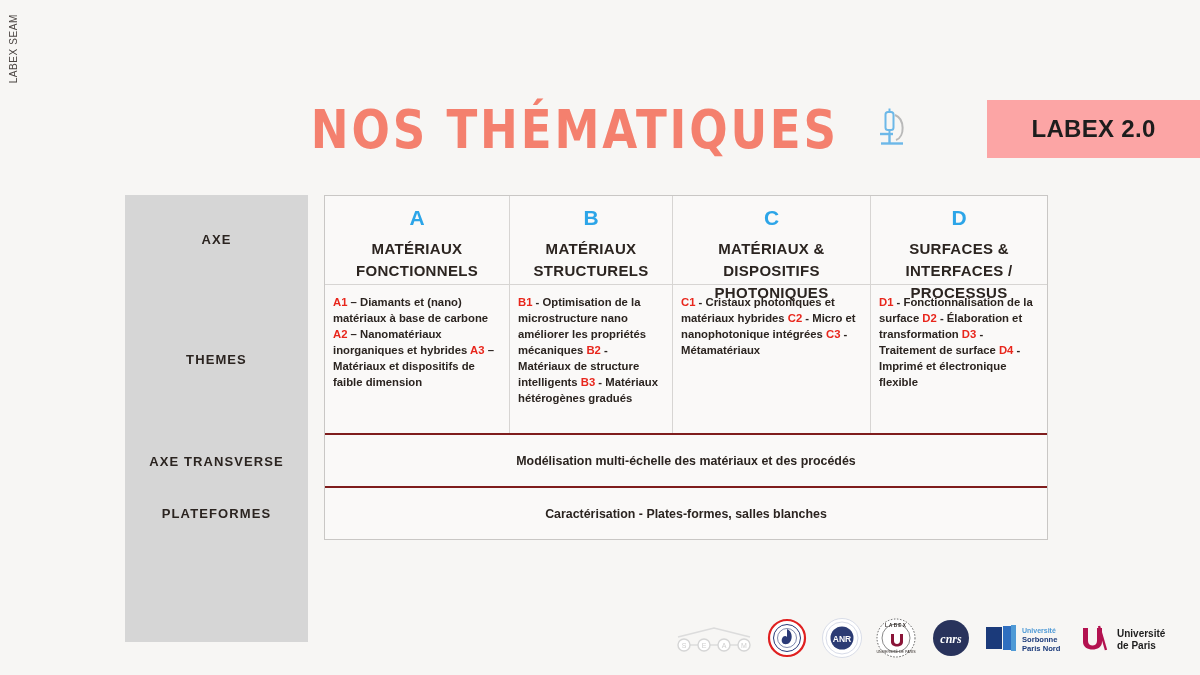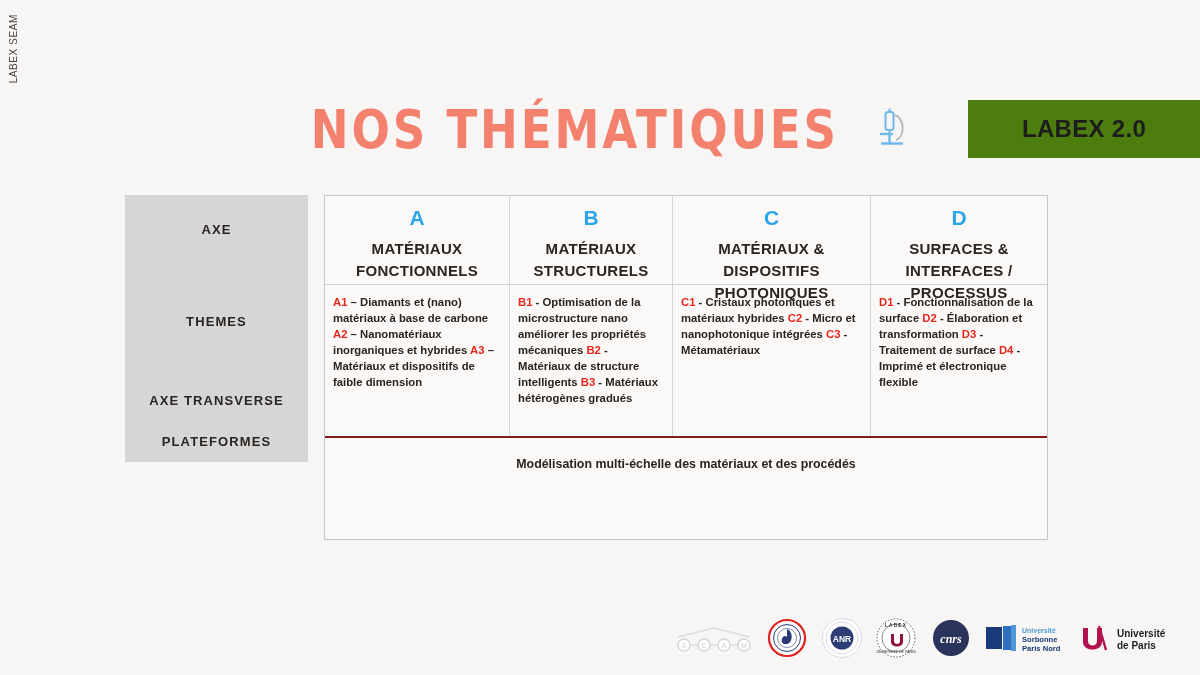--- a/index.html
+++ b/index.html
@@ -37,31 +37,31 @@
     color:#f4806e;
     letter-spacing:3px;
     transform:scaleX(.93);
     white-space:nowrap;
     line-height:1;
   }
   .micro-icon{margin-left:16px;display:block;}
   
   .badge{
     position:absolute;right:0;top:100px;
-    width:232px;height:58px;
-    background:#4d7c0f;
+    width:213px;height:58px;
+    background:#fca5a5;
     display:flex;align-items:center;justify-content:center;
   }
   .badge span{
     font-size:24px;font-weight:700;color:#1d1d1d;letter-spacing:.3px;
   }
   
   .rowlabels{
     position:absolute;left:125px;top:195px;
-    width:183px;height:267px;
+    width:183px;height:447px;
     background:#d6d6d6;
     display:flex;flex-direction:column;
   }
   .rowlabel{
     display:flex;align-items:center;justify-content:center;
     font-size:13px;font-weight:700;letter-spacing:1.1px;
     color:#2b2420;text-align:center;
   }
   .rl-axe{height:88px;}
   .rl-themes{height:152px;}
@@ -185,20 +185,21 @@
   </div>
 
   <div class="themes-row">
     <div class="col c-a themes-cell"><span class="tcode">A1</span><span> –  Diamants et (nano) matériaux à base de carbone </span><span class="tcode">A2</span><span> –  Nanomatériaux inorganiques et hybrides </span><span class="tcode">A3</span><span> – Matériaux et dispositifs de faible dimension </span></div>
     <div class="col c-b themes-cell"><span class="tcode">B1</span><span> - Optimisation de la microstructure nano améliorer les propriétés mécaniques </span><span class="tcode">B2</span><span>  - Matériaux de structure intelligents </span><span class="tcode">B3</span><span>  - Matériaux hétérogènes gradués </span></div>
     <div class="col c-c themes-cell"><span class="tcode">C1</span><span> - Cristaux photoniques et matériaux hybrides </span><span class="tcode">C2</span><span>  - Micro et nanophotonique intégrées </span><span class="tcode">C3</span><span>  - Métamatériaux </span></div>
     <div class="col c-d themes-cell"><span class="tcode">D1</span><span> - Fonctionnalisation de la surface </span><span class="tcode">D2</span><span>  - Élaboration et transformation </span><span class="tcode">D3</span><span>  - Traitement de surface </span><span class="tcode">D4</span><span>  - Imprimé et électronique flexible </span></div>
   </div>
 
   <div class="span-row sr-trans">Modélisation multi-échelle des matériaux et des procédés</div>
+  <div class="span-row sr-plat">Caractérisation - Plates-formes, salles blanches</div>
 </div>
 
 <div class="logos">
 
   <div class="logo logo-seam">
     <svg width="84" height="28" viewBox="0 0 84 28">
       <path d="M6 13 L42 4 L78 13" stroke="#dcdcdc" stroke-width="1.6" fill="none"></path>
       <line x1="10" y1="21" x2="74" y2="21" stroke="#dcdcdc" stroke-width="1.4"></line>
       <circle cx="12" cy="21" r="6" fill="#fff" stroke="#d5d5d5" stroke-width="1.4"></circle>
       <circle cx="32" cy="21" r="6" fill="#fff" stroke="#d5d5d5" stroke-width="1.4"></circle>

